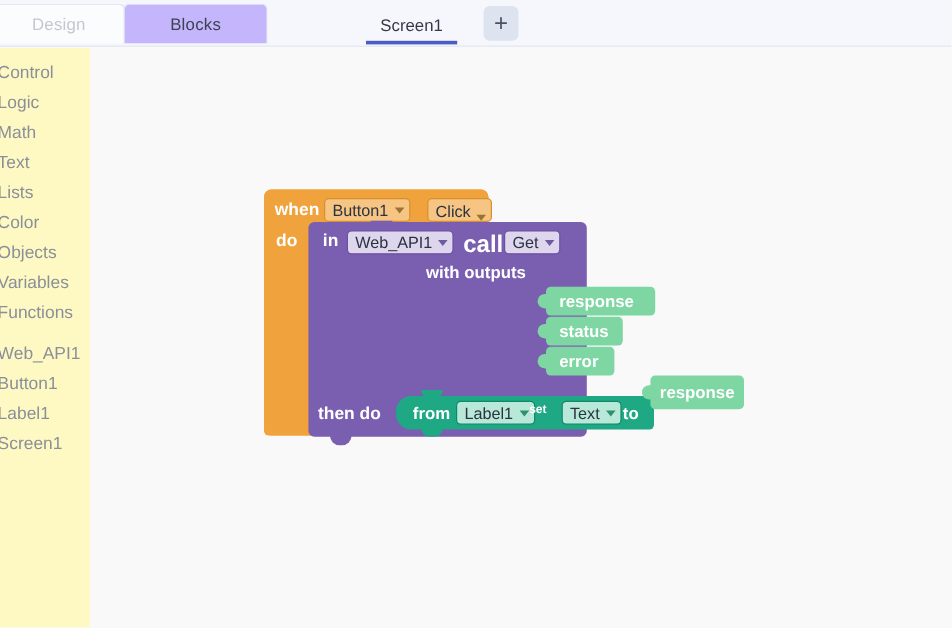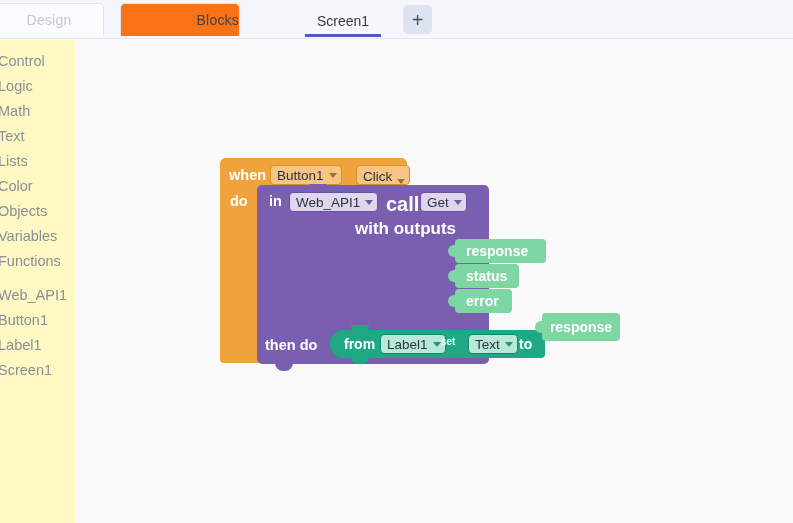--- a/index.html
+++ b/index.html
@@ -39,25 +39,24 @@
     justify-content: center;
     letter-spacing: .2px;
   }
   #tab-design {
     left: -6px;
     width: 110px;
     background: #fbfcfe;
     color: #c3c7d0;
   }
   #tab-blocks {
-    left: 120px;
+    left: 103px;
     width: 120px;
-    background: #f97316;
+    background: #c4b5fd;
     color: #3c4251;
-    justify-content: flex-end;
   }
   #screen-tab {
     position: absolute;
     left: 305px;
     top: 8px;
     width: 76px;
     height: 29px;
     display: flex;
     align-items: center;
     justify-content: center;
@@ -215,21 +214,21 @@
     font-size: 14.5px; color: #fff; font-weight: bold;
   }
   #call-label {
     position: absolute;
     left: 117px; top: 8px;
     font-size: 20px; color: #fff; font-weight: bold; margin-left: 12px;
   }
   #with-outputs-label {
     position: absolute;
     left: 98px; top: 34px;
-    font-size: 17px; color: #fff; font-weight: bold;
+    font-size: 14px; color: #fff; font-weight: bold;
   }
   #thendo-label {
     position: absolute;
     left: 8px; top: 152px;
     font-size: 14.5px; color: #fff; font-weight: bold;
   }
   .dd-purple {
     position: absolute;
     height: 20px;
     background: #ddd6ec;

